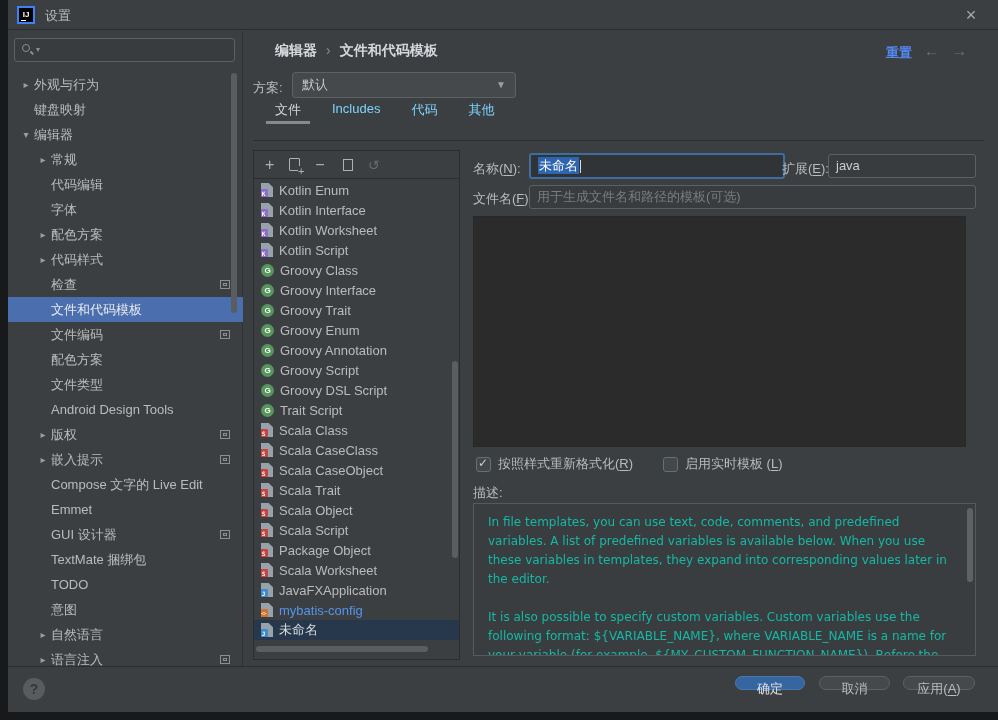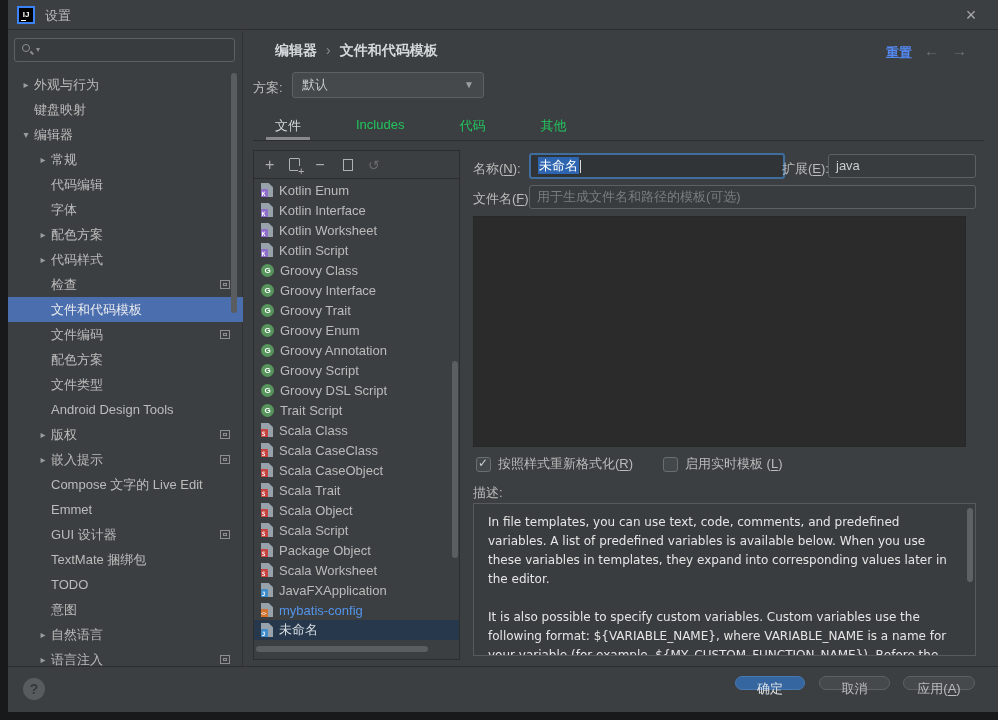--- a/index.html
+++ b/index.html
@@ -35,26 +35,26 @@
 
   
   .breadcrumb { position:absolute; left:267px; top:42px; font-size:14px; font-weight:bold; color:#d5d9dd; }
   .breadcrumb .sep { color:#8c8e90; font-weight:normal; margin:0 9px; }
   .reset-link { position:absolute; left:878px; top:44px; font-size:13px; font-weight:bold; color:#548af7; cursor:default; }
   .nav-arrow { position:absolute; top:42px; font-size:15px; color:#717476; }
   .nav-back { left:916px; } .nav-fwd { left:944px; }
 
   
   .scheme-label { position:absolute; left:245px; top:79px; font-size:13px; color:#bbbbbb; }
-  .combo { position:absolute; left:284px; top:72px; width:192px; height:26px; background:#45494b; border:1px solid #5e6163; border-radius:3px; font-size:13px; color:#c3c7ca; line-height:24px; padding-left:9px; }
+  .combo { position:absolute; left:284px; top:72px; width:224px; height:26px; background:#45494b; border:1px solid #5e6163; border-radius:3px; font-size:13px; color:#c3c7ca; line-height:24px; padding-left:9px; }
   .combo .arrow { position:absolute; right:9px; top:0; font-size:10px; color:#9da0a2; line-height:24px; }
 
   
-  .tabs { position:absolute; left:258px; top:111px; height:29px; display:flex;gap:24px; }
-  .tab { font-size:13px; color:#22c55e; padding:6px 9px 0 9px; margin-right:13px; position:relative; }
+  .tabs { position:absolute; left:258px; top:95px; height:29px; display:flex; }
+  .tab { font-size:13px; color:#7dd3fc; padding:6px 9px 0 9px; margin-right:13px; position:relative; }
   .tab.selected { color:#d3d7da; }
   .tab.selected::after { content:""; position:absolute; left:0; right:0; bottom:0; height:3px; background:#87898b; }
   .tabs-divider { position:absolute; left:245px; top:140px; width:731px; height:1px; background:#2b2d2e; }
 
   
   .tpl-panel { position:absolute; left:245px; top:150px; width:207px; height:510px; border:1px solid #2b2d2e; background:#3c3f41; }
   .tpl-toolbar { height:28px; border-bottom:1px solid #2b2d2e; display:flex; align-items:center; gap:15px; padding-left:11px; color:#afb1b3; }
   .tb-txt { font-size:16px; line-height:16px; }
   .mini-page { width:11px; height:13px; border:1.5px solid #afb1b3; border-radius:1px; position:relative; }
   .mini-page::after { content:"+"; position:absolute; right:-5px; bottom:-6px; font-size:11px; color:#afb1b3; background:#3c3f41; line-height:10px; }
@@ -79,21 +79,21 @@
   .fld-label { position:absolute; font-size:13px; color:#bbbbbb; }
   .inp { position:absolute; background:#393c3e; border:1px solid #5e6163; border-radius:3px; font-size:13px; color:#c9cdd1; padding:0 7px; line-height:22px; height:24px; white-space:nowrap; overflow:hidden; }
   .inp.focused { border:2px solid #3e6d9e; height:26px; background:#313437; line-height:22px; }
   .sel-text { background:#2d65b0; color:#fff; padding:1px 1px; }
   .caret { display:inline-block; width:1px; height:13px; background:#d6d9dc; vertical-align:middle; margin-left:1px; }
   .placeholder { color:#787d81; }
   .editor { position:absolute; left:465px; top:216px; width:493px; height:231px; background:#2b2b2b; border:1px solid #272929; }
   .cb-row { position:absolute; top:455px; display:flex; align-items:center; gap:7px; font-size:13px; color:#bbbbbb; }
   .cbox { width:15px; height:15px; border:1px solid #6b6e70; border-radius:3px; background:#43494b; position:relative; }
   .cbox.checked::after { content:"✓"; position:absolute; left:1px; top:-2px; color:#ccd2d8; font-size:12px; font-weight:bold; }
-  .desc-box { position:absolute; left:465px; top:503px; width:503px; height:153px; background:#3a3d3f; border:1px solid #565a5c; padding:9px 14px; font-size:12px; line-height:19px; color:#e5e5e5; overflow:hidden; font-family:"DejaVu Sans",sans-serif; }
+  .desc-box { position:absolute; left:465px; top:503px; width:503px; height:153px; background:#3a3d3f; border:1px solid #565a5c; padding:9px 14px; font-size:12px; line-height:19px; color:#14b8a6; overflow:hidden; font-family:"DejaVu Sans",sans-serif; }
   .desc-box p + p { margin-top:19px; }
   .desc-scroll { position:absolute; right:2px; top:4px; width:6px; height:74px; background:#5f6264; border-radius:3px; }
 
   
   .footer-divider { position:absolute; left:0; top:666px; width:990px; height:1px; background:#2b2d2e; }
   .btn { position:absolute; top:676px; height:14px; border-radius:13px; font-size:13px; color:#bbbbbb; background:#45494b; border:1px solid #5e6163; text-align:center; line-height:24px; }
   .btn.primary { background:#3666a0; border-color:#4878b0; color:#dfe3e8; }
   .btn-ok { left:727px; width:70px; }
   .btn-cancel { left:811px; width:71px; }
   .btn-apply { left:895px; width:72px; }

